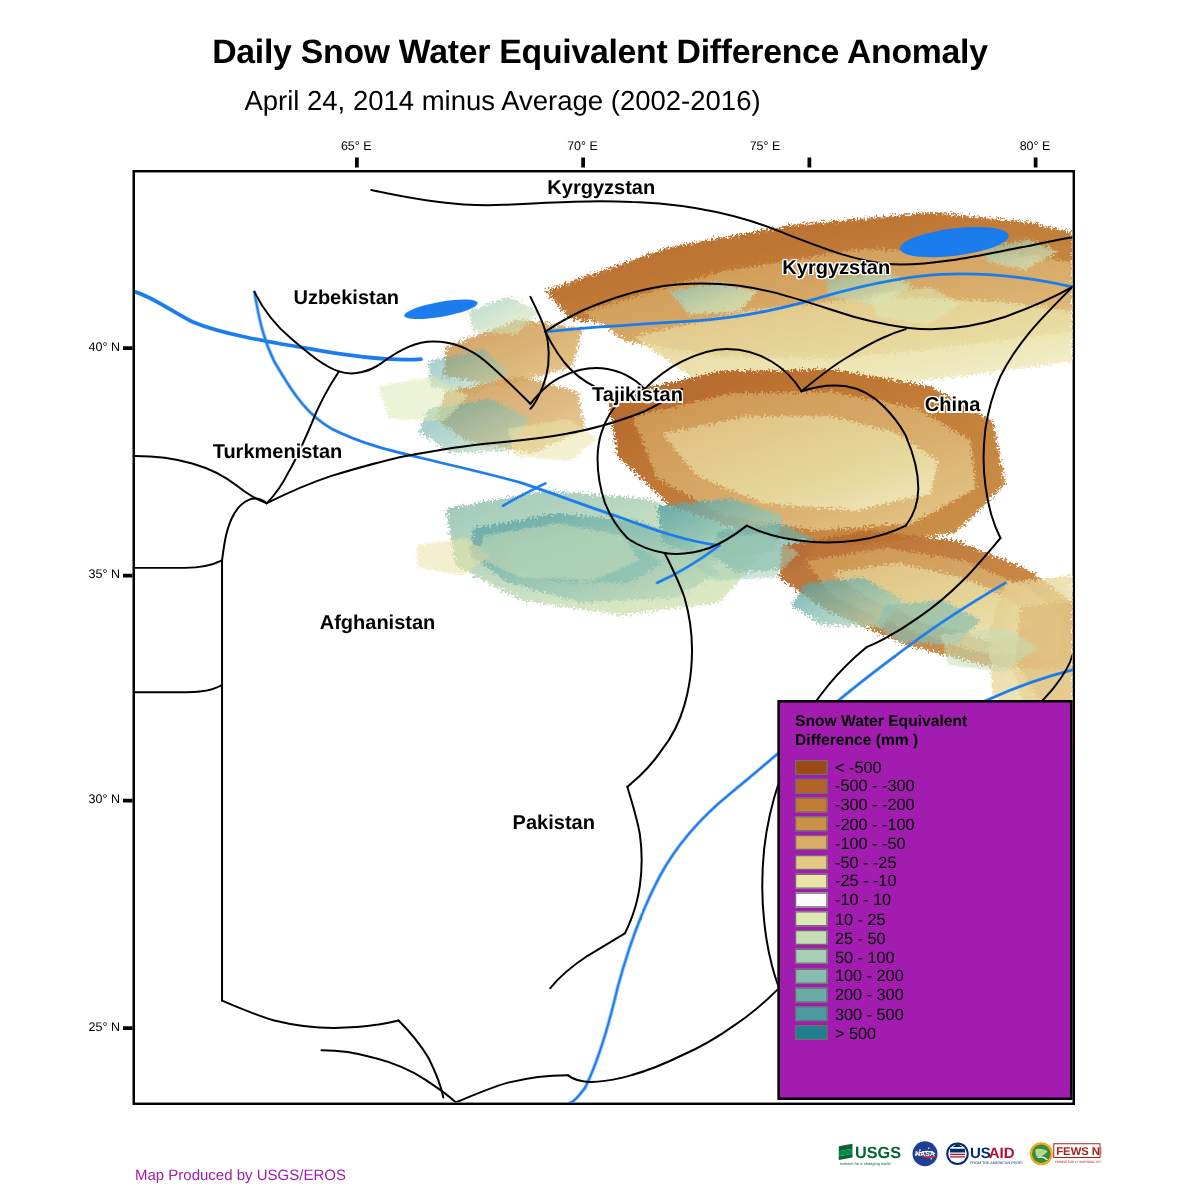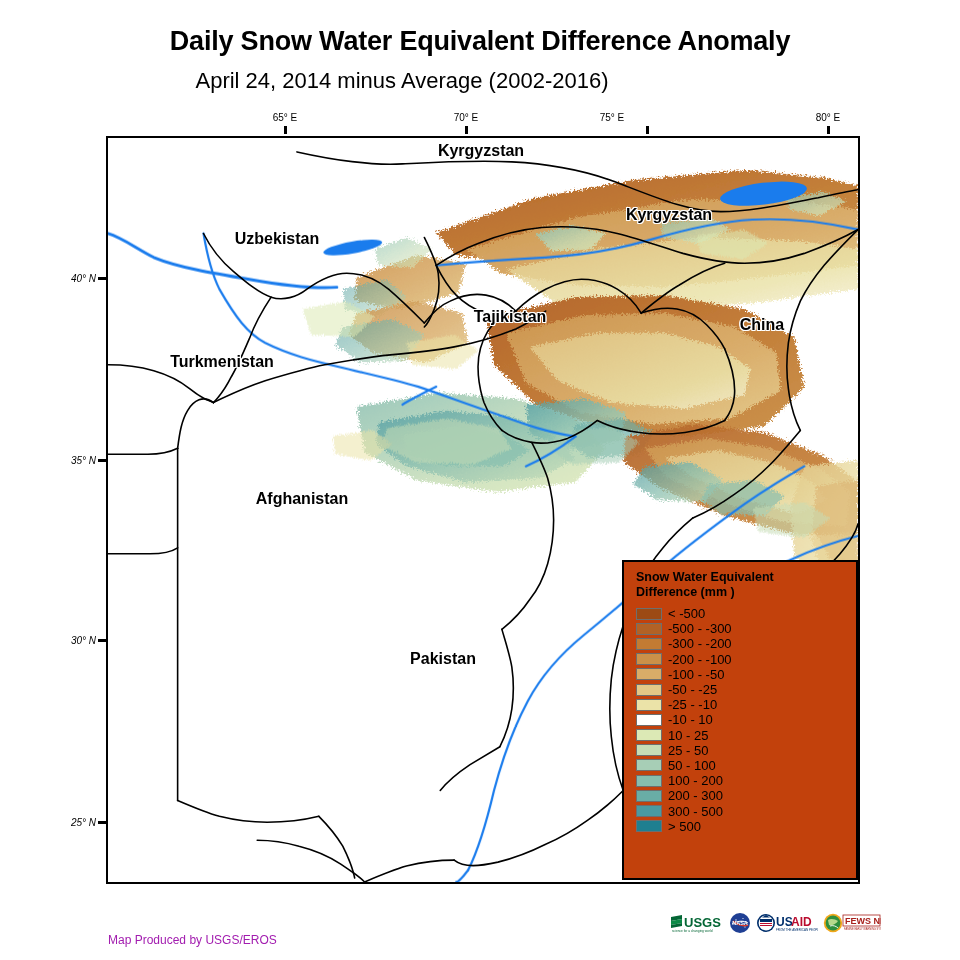--- a/index.html
+++ b/index.html
@@ -83,21 +83,20 @@
   }
   .lat-label {
     position: absolute;
     left: 60px;
     font-size: 10px;
     color: #000;
     width: 36px;
     text-align: right;
     transform: translateY(-50%);
     white-space: nowrap;
-    font-style: italic;
   }
 
   
   .country-label {
     position: absolute;
     font-size: 16px;
     font-weight: bold;
     color: #000;
     white-space: nowrap;
     transform: translate(-50%, -50%);
@@ -108,21 +107,21 @@
        1px -1px 0 #fff, -1px  1px 0 #fff;
   }
 
   
   #legend {
     position: absolute;
     left: 622px;
     top: 560px;
     width: 236px;
     height: 320px;
-    background: #c2410c;
+    background: #a21caf;
     border: 2px solid #000000;
     box-sizing: border-box;
     padding: 8px 10px 6px 12px;
   }
   #legend-title {
     font-size: 12.5px;
     font-weight: bold;
     color: #000;
     line-height: 15px;
     margin-bottom: 6px;

